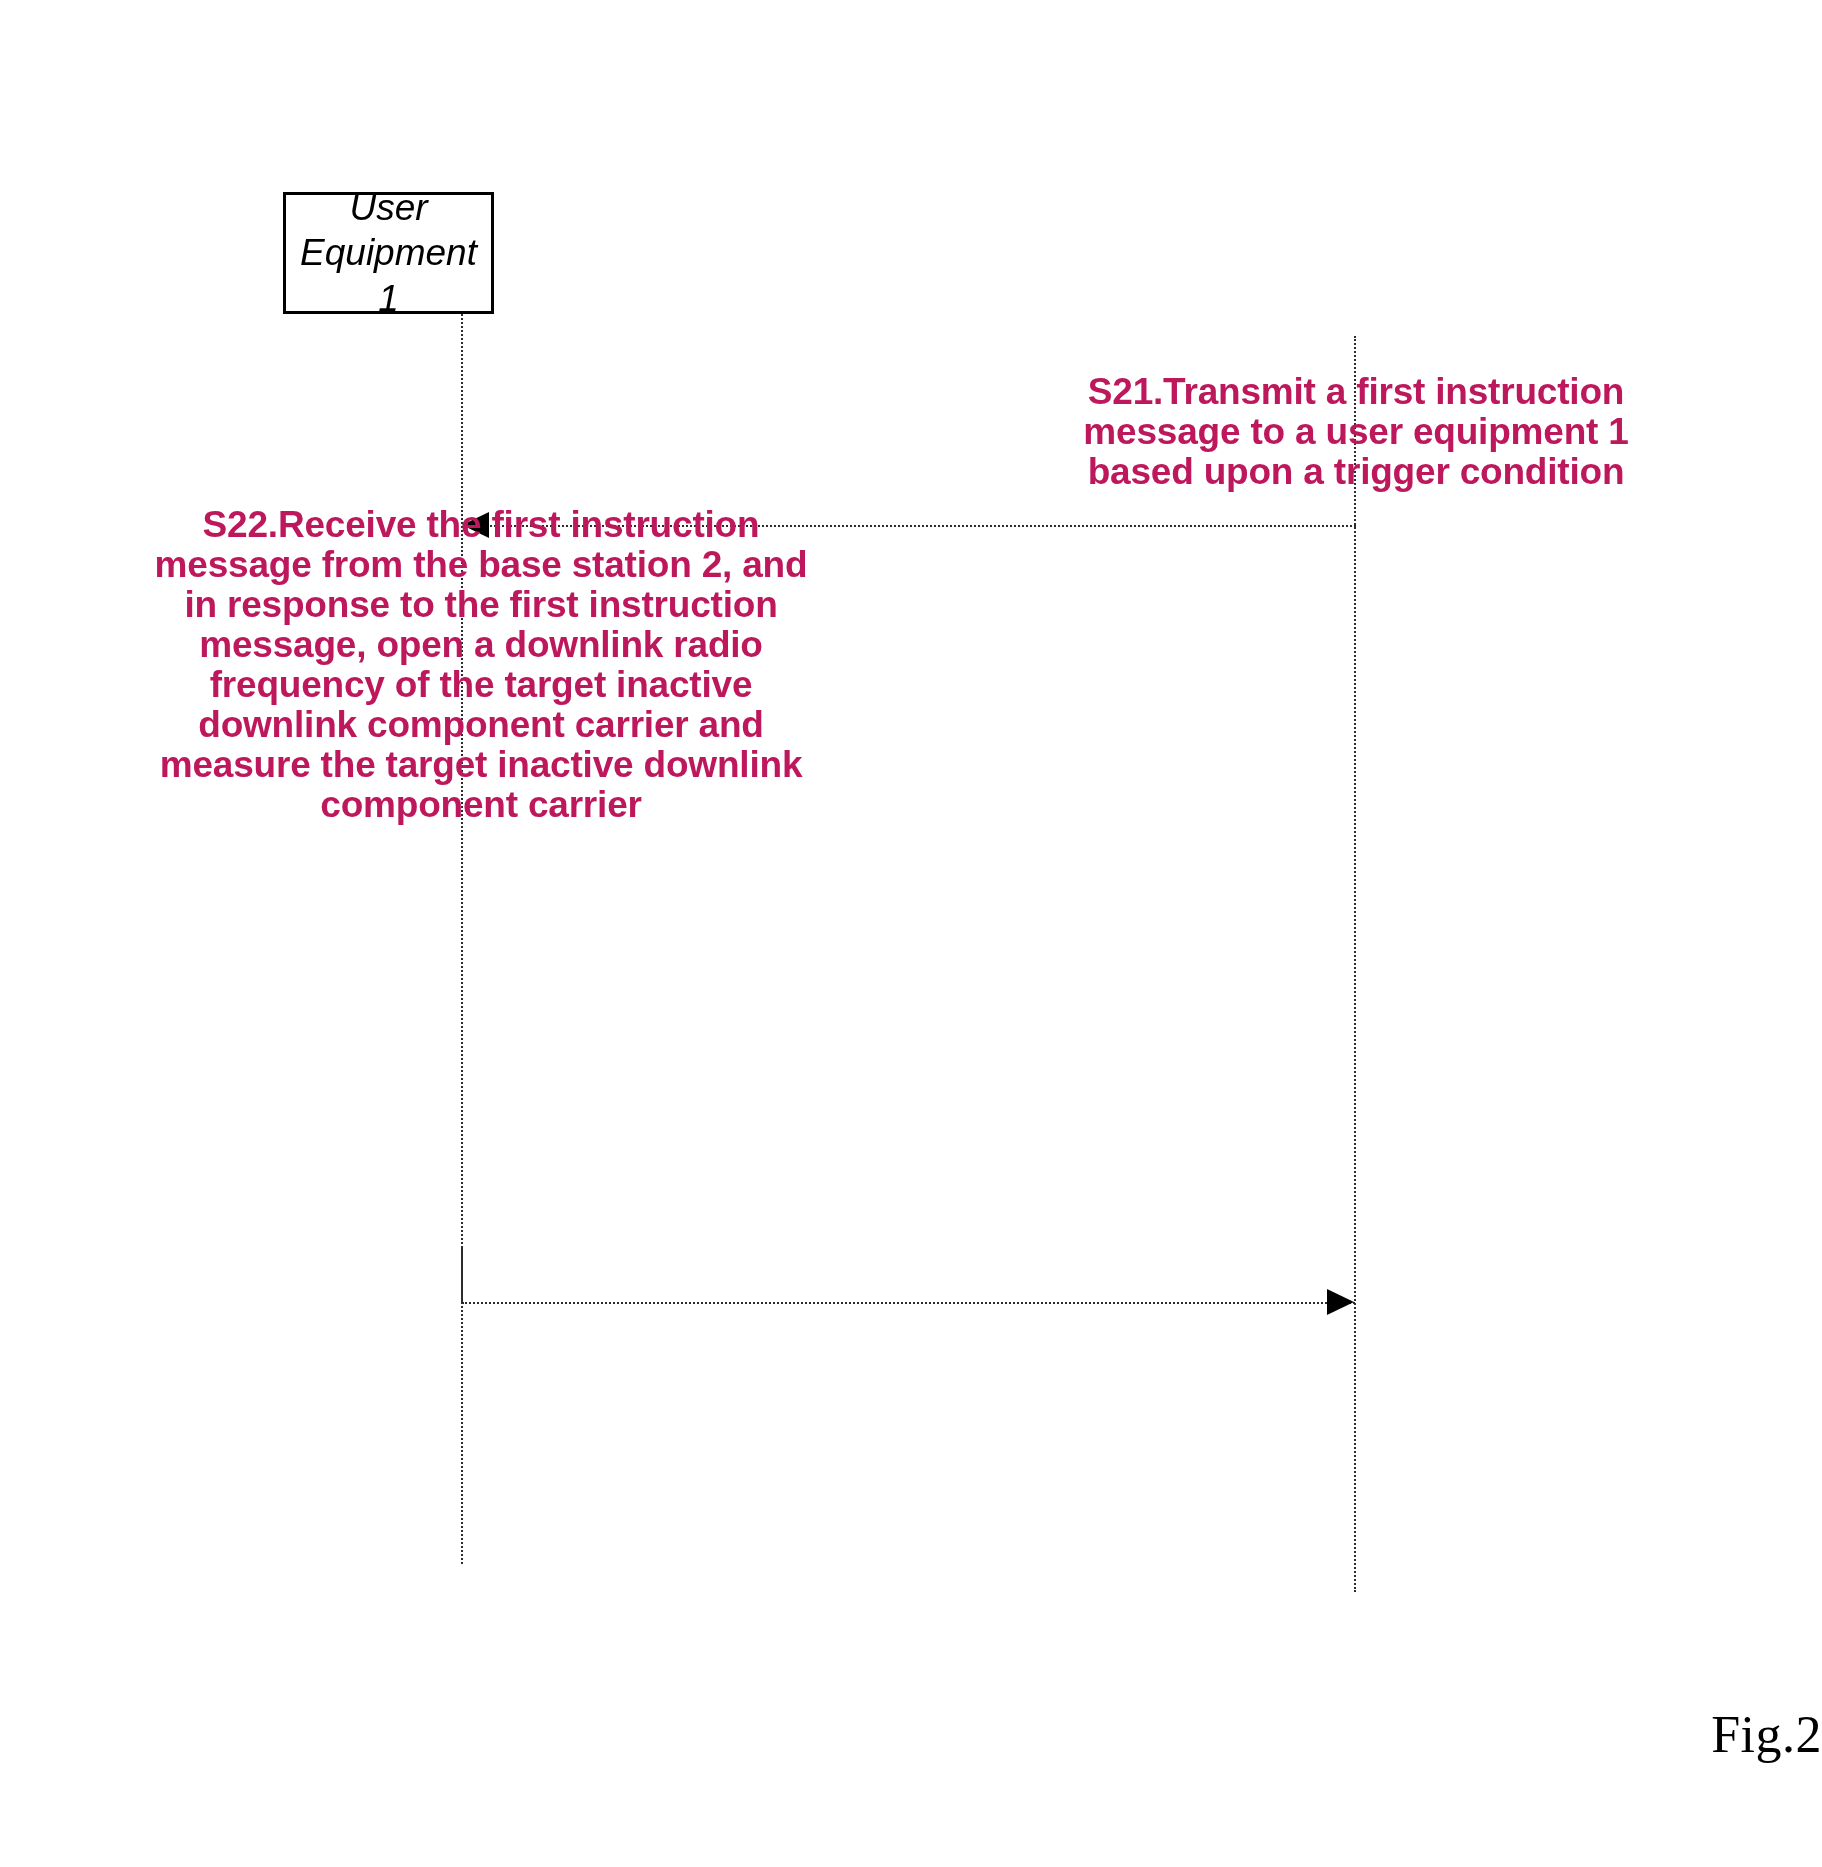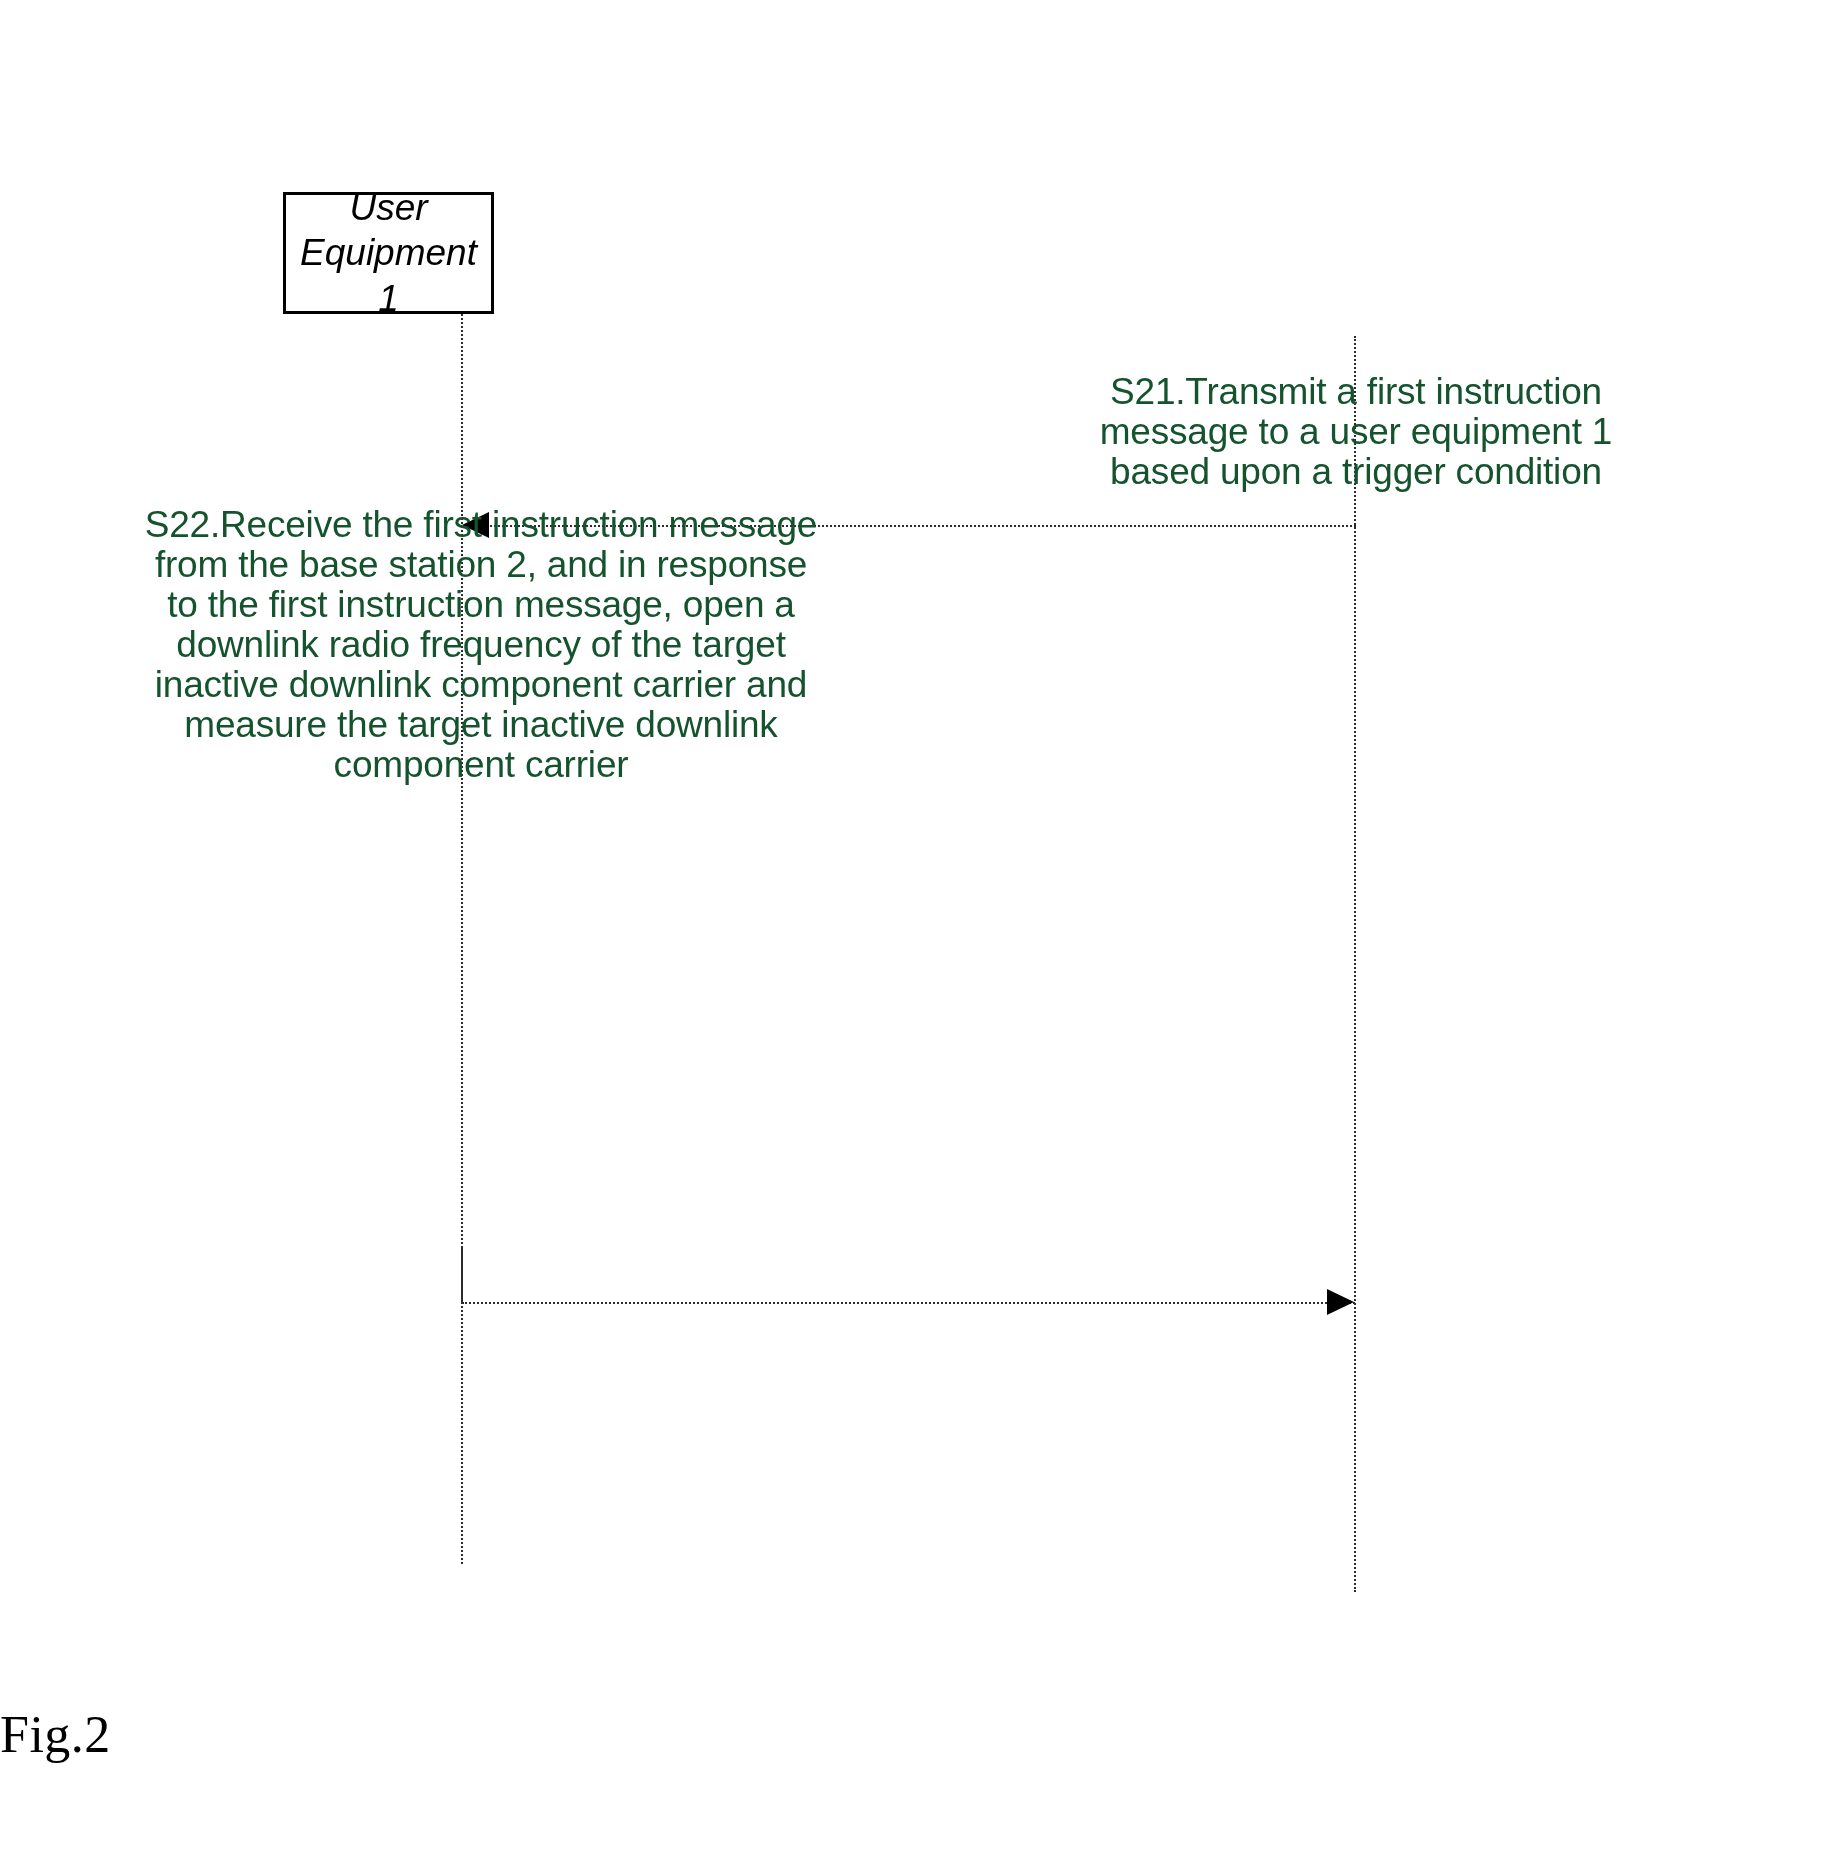--- a/index.html
+++ b/index.html
@@ -116,23 +116,24 @@
     border-left: 27px solid #000;
   }
 
   
   .step-text {
     position: absolute;
     text-align: center;
     font-family: "Liberation Sans", sans-serif;
     font-size: 37px;
     line-height: 1.08;
-    color: #14532d;
+    color: #be185d;
     white-space: pre-line;
     letter-spacing: -0.2px;
+    font-weight: bold;
   }
   #step-s21 {
     left: 1046px;
     top: 372px;
     width: 620px;
   }
   #step-s22 {
     left: 136px;
     top: 505px;
     width: 690px;
@@ -147,21 +148,21 @@
     top: 1352px;
     width: 650px;
   }
 
   
   #figure-caption {
     position: absolute;
     left: 0;
     top: 1705px;
     width: 1822px;
-    text-align: left;
+    text-align: right;
     font-family: "Liberation Serif", serif;
     font-size: 52px;
     color: #000;
     letter-spacing: 0.5px;
   }
 </style>
 </head>
 <body>
 
 <div id="canvas">

